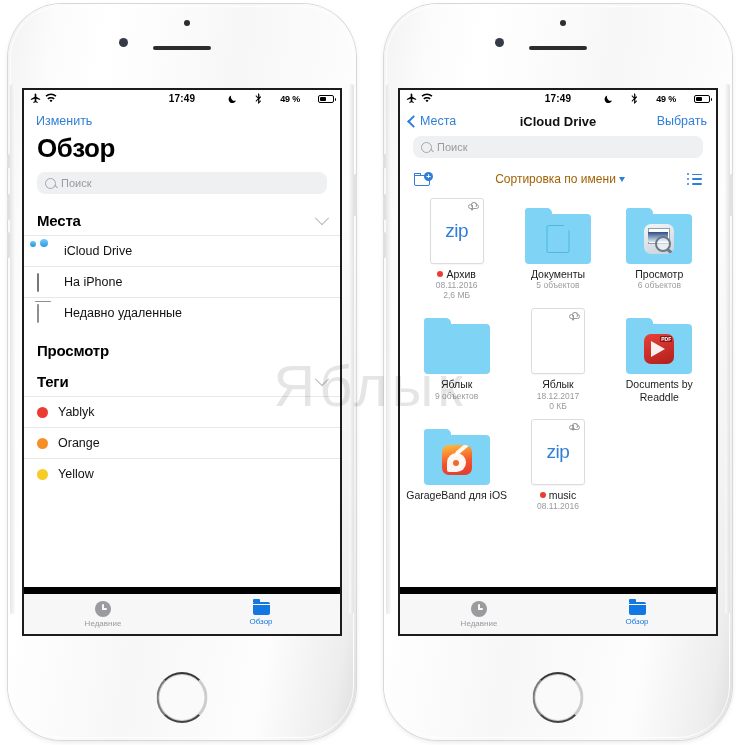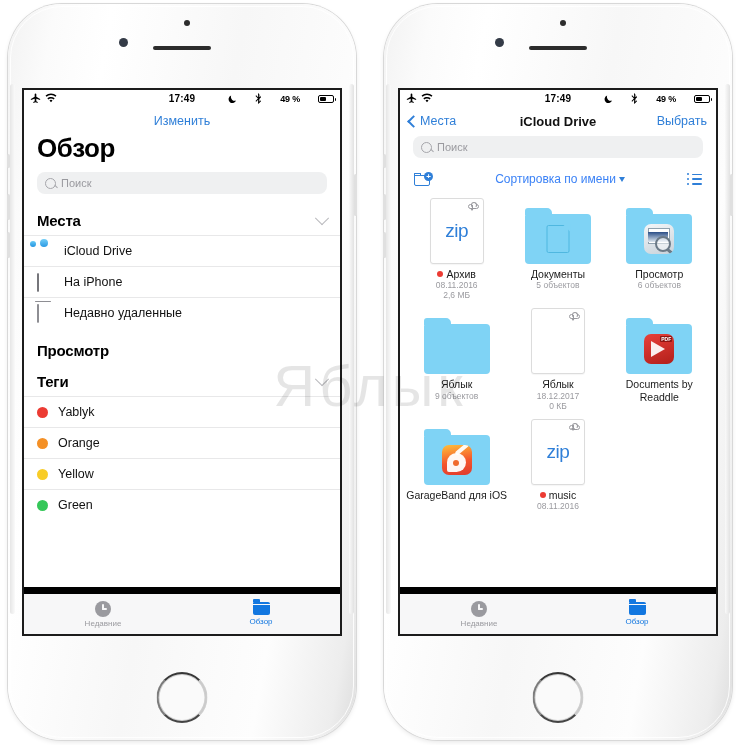--- a/index.html
+++ b/index.html
@@ -89,21 +89,21 @@
   .sb-pct{font-size:9px;font-weight:600;letter-spacing:-.2px;}
   .battery{
     width:16px;height:8px;border:1px solid #000;border-radius:2px;
     position:relative;padding:1px;box-sizing:border-box;
   }
   .battery:after{content:"";position:absolute;right:-3px;top:2px;width:1.5px;height:3px;background:#000;border-radius:0 1px 1px 0;}
   .battery i{display:block;height:100%;width:49%;background:#000;border-radius:1px;}
 
   
   .navbar-edit{
-    text-align:center;padding:4px 12px 0;
+    text-align:left;padding:4px 12px 0;
   }
   .navbar-edit span{color:#2f7fd8;font-size:12.5px;}
   .bigtitle{
     font-size:26px;font-weight:bold;color:#000;
     padding:4px 13px 8px;letter-spacing:-.4px;
   }
   .searchbar{
     margin:0 13px 10px;height:22px;border-radius:8px;background:#eff0f1;
     display:flex;align-items:center;padding:0 8px;gap:5px;
   }
@@ -170,21 +170,21 @@
   .nav-title{position:absolute;left:0;right:0;text-align:center;font-size:13px;font-weight:bold;color:#111;}
   .nav-right{margin-left:auto;color:#2f7fd8;font-size:12.5px;position:relative;z-index:2;}
 
   .toolbar{
     display:flex;align-items:center;padding:4px 14px 6px;
   }
   .nf{width:19px;height:14px;position:relative;flex:none;}
   .nf .body{position:absolute;left:0;bottom:0;width:16px;height:11px;border:1.4px solid #2f7fd8;border-radius:1px 2px 2px 2px;box-sizing:border-box;}
   .nf .tab2{position:absolute;left:0;top:1px;width:7px;height:3px;border:1.4px solid #2f7fd8;border-bottom:none;border-radius:1px 1px 0 0;box-sizing:border-box;}
   .nf .plus{position:absolute;right:0;top:0;width:9px;height:9px;border-radius:50%;background:#2f7fd8;color:#fff;font-size:8px;line-height:9px;text-align:center;font-weight:bold;}
-  .sort{flex:1;text-align:center;color:#3b82f6;font-size:12px;}
+  .sort{flex:1;text-align:center;color:#a16207;font-size:12px;}
   .caret{display:inline-block;border-left:3.5px solid transparent;border-right:3.5px solid transparent;border-top:5px solid #2f7fd8;margin-left:3px;vertical-align:1px;}
   .listic{width:15px;height:11px;flex:none;display:flex;flex-direction:column;justify-content:space-between;}
   .listic i{display:block;height:1.6px;background:#2f7fd8;border-radius:1px;margin-left:5px;position:relative;}
   .listic i:before{content:"";position:absolute;left:-5px;top:-0.3px;width:2.2px;height:2.2px;border-radius:50%;background:#2f7fd8;}
 
   .grid{
     padding:6px 6px 0;display:flex;flex-wrap:wrap;
   }
   .cell{
     width:33.33%;display:flex;flex-direction:column;align-items:center;
@@ -334,24 +334,20 @@
         <span class="dot" style="background:#ec3b33"></span>
         <span class="lbl">Yablyk</span>
       </div>
       <div class="row">
         <span class="dot" style="background:#f49026"></span>
         <span class="lbl">Orange</span>
       </div>
       <div class="row">
         <span class="dot" style="background:#f8cc27"></span>
         <span class="lbl">Yellow</span>
-      </div>
-      <div class="row">
-        <span class="dot" style="background:#35c759"></span>
-        <span class="lbl">Green</span>
       </div>
 
       <div class="tabbar">
         <div class="tab inactive">
           <span class="clock-ic"></span>
           <span class="cap">Недавние</span>
         </div>
         <div class="tab active">
           <span class="folder-ic"></span>
           <span class="cap">Обзор</span>

